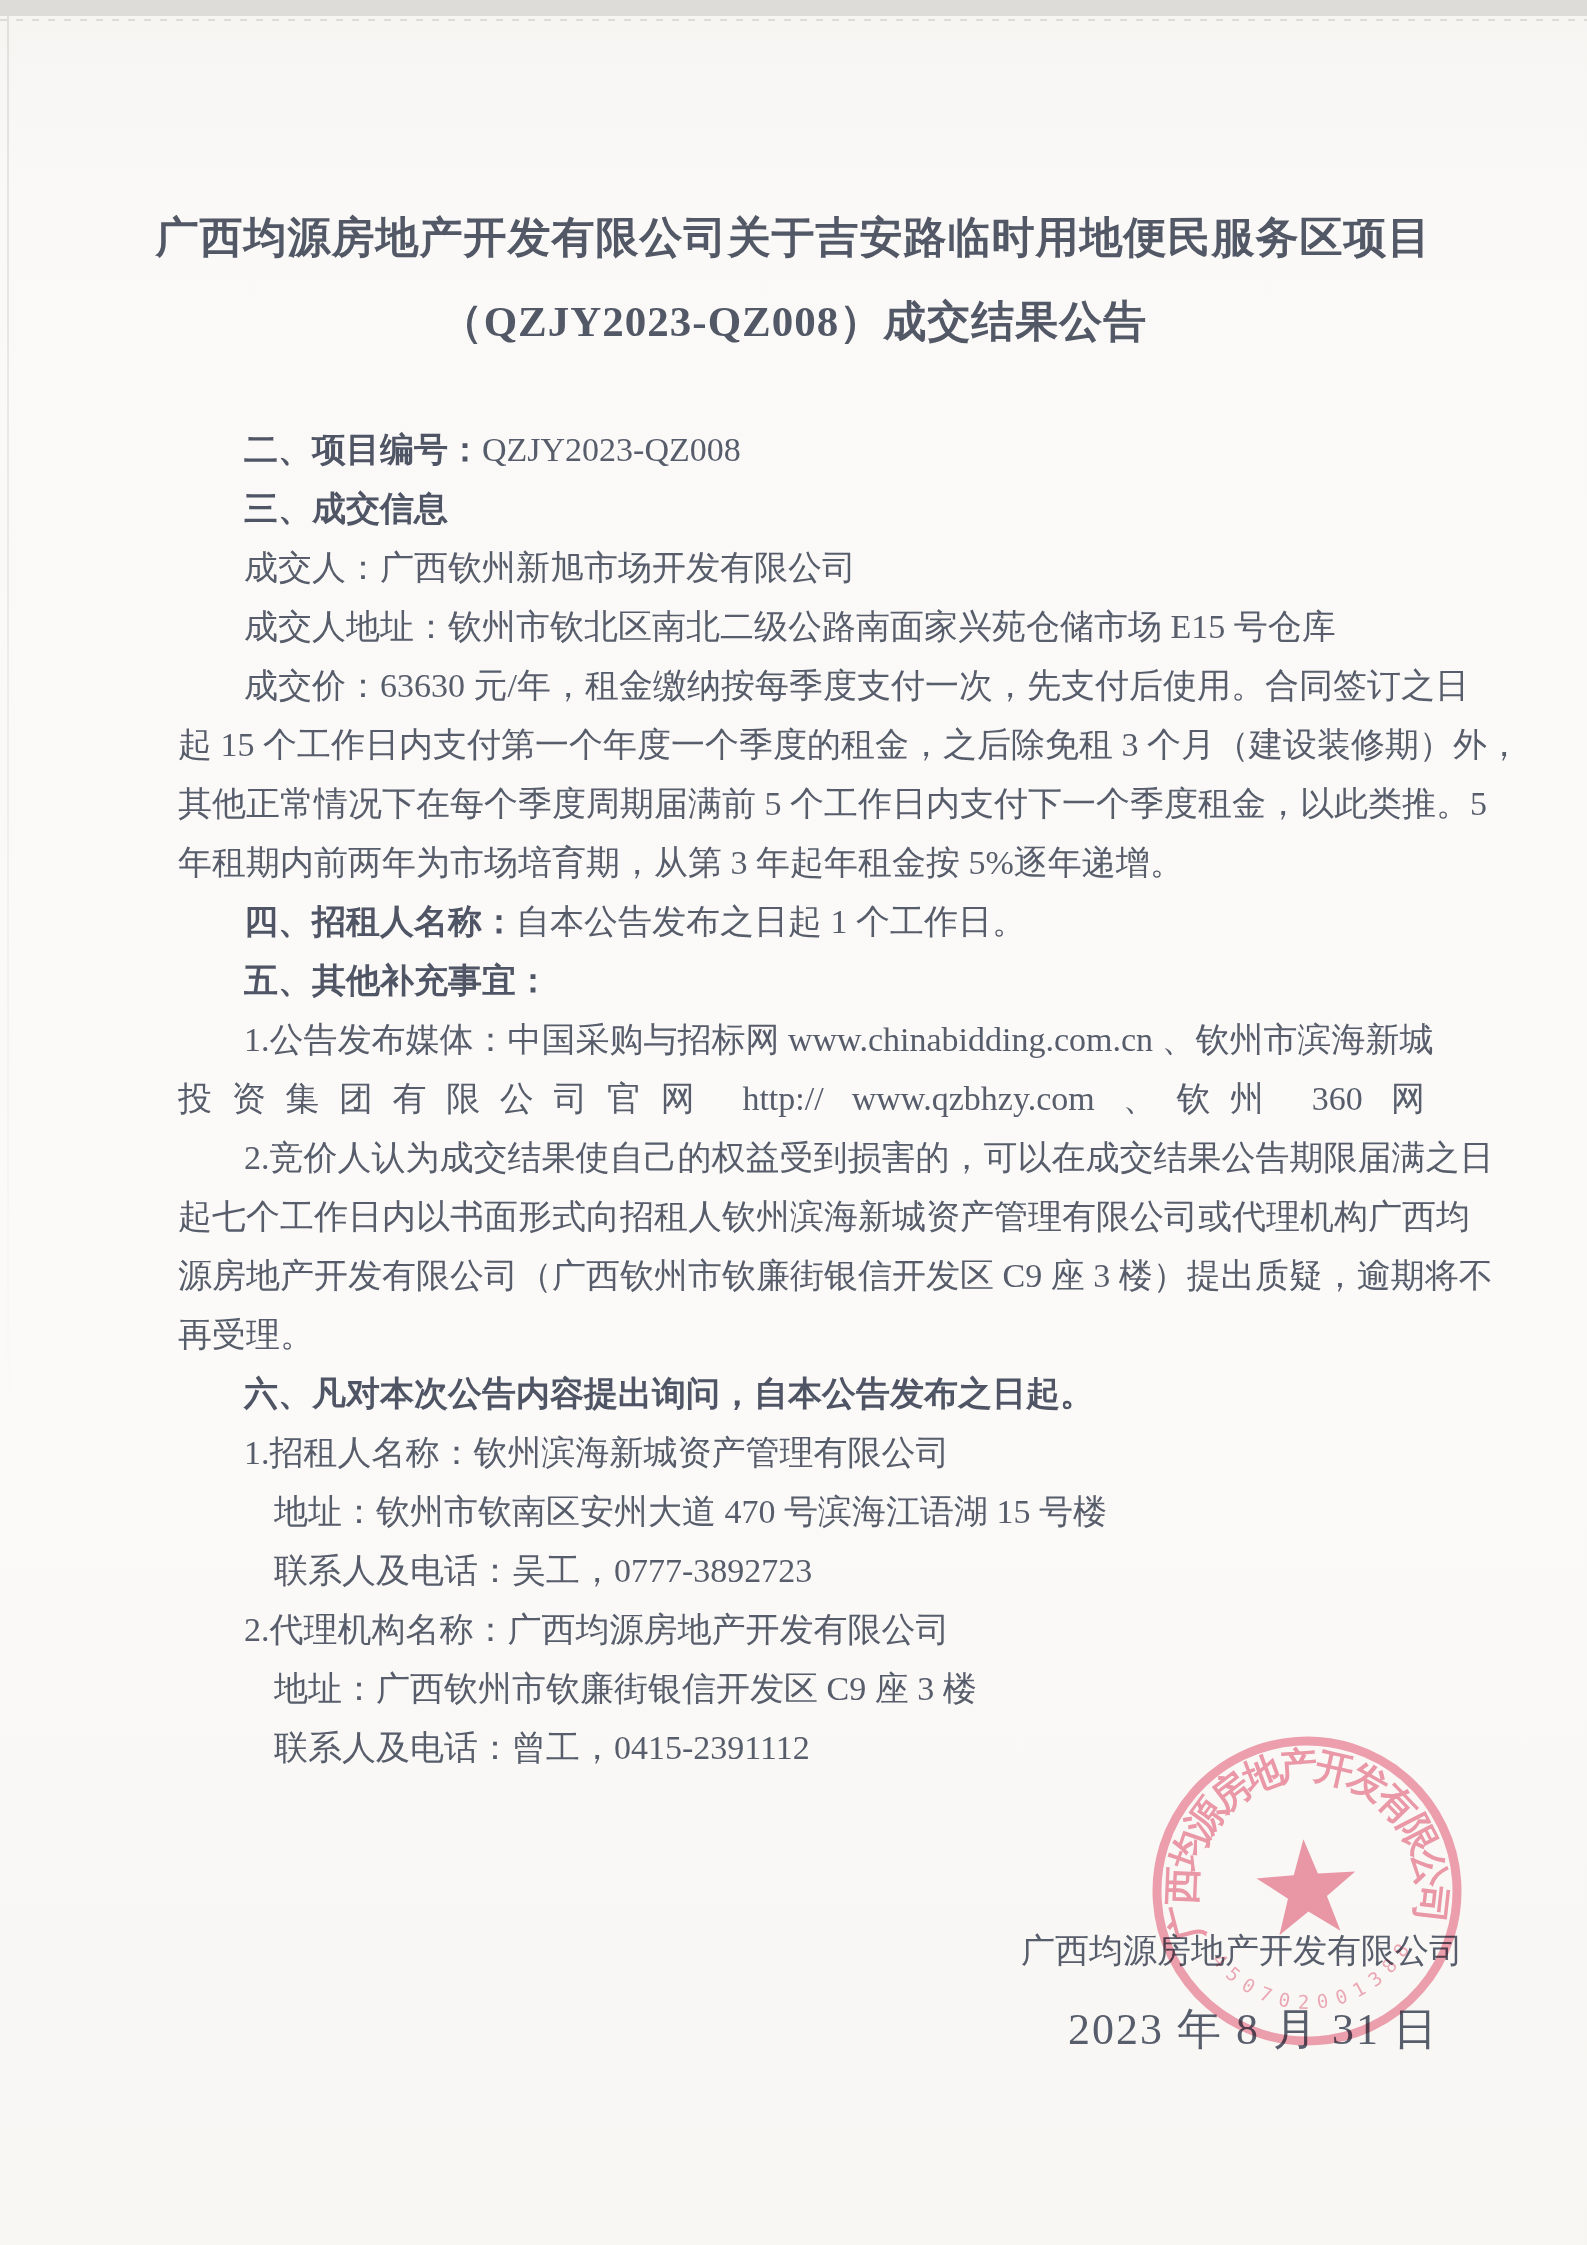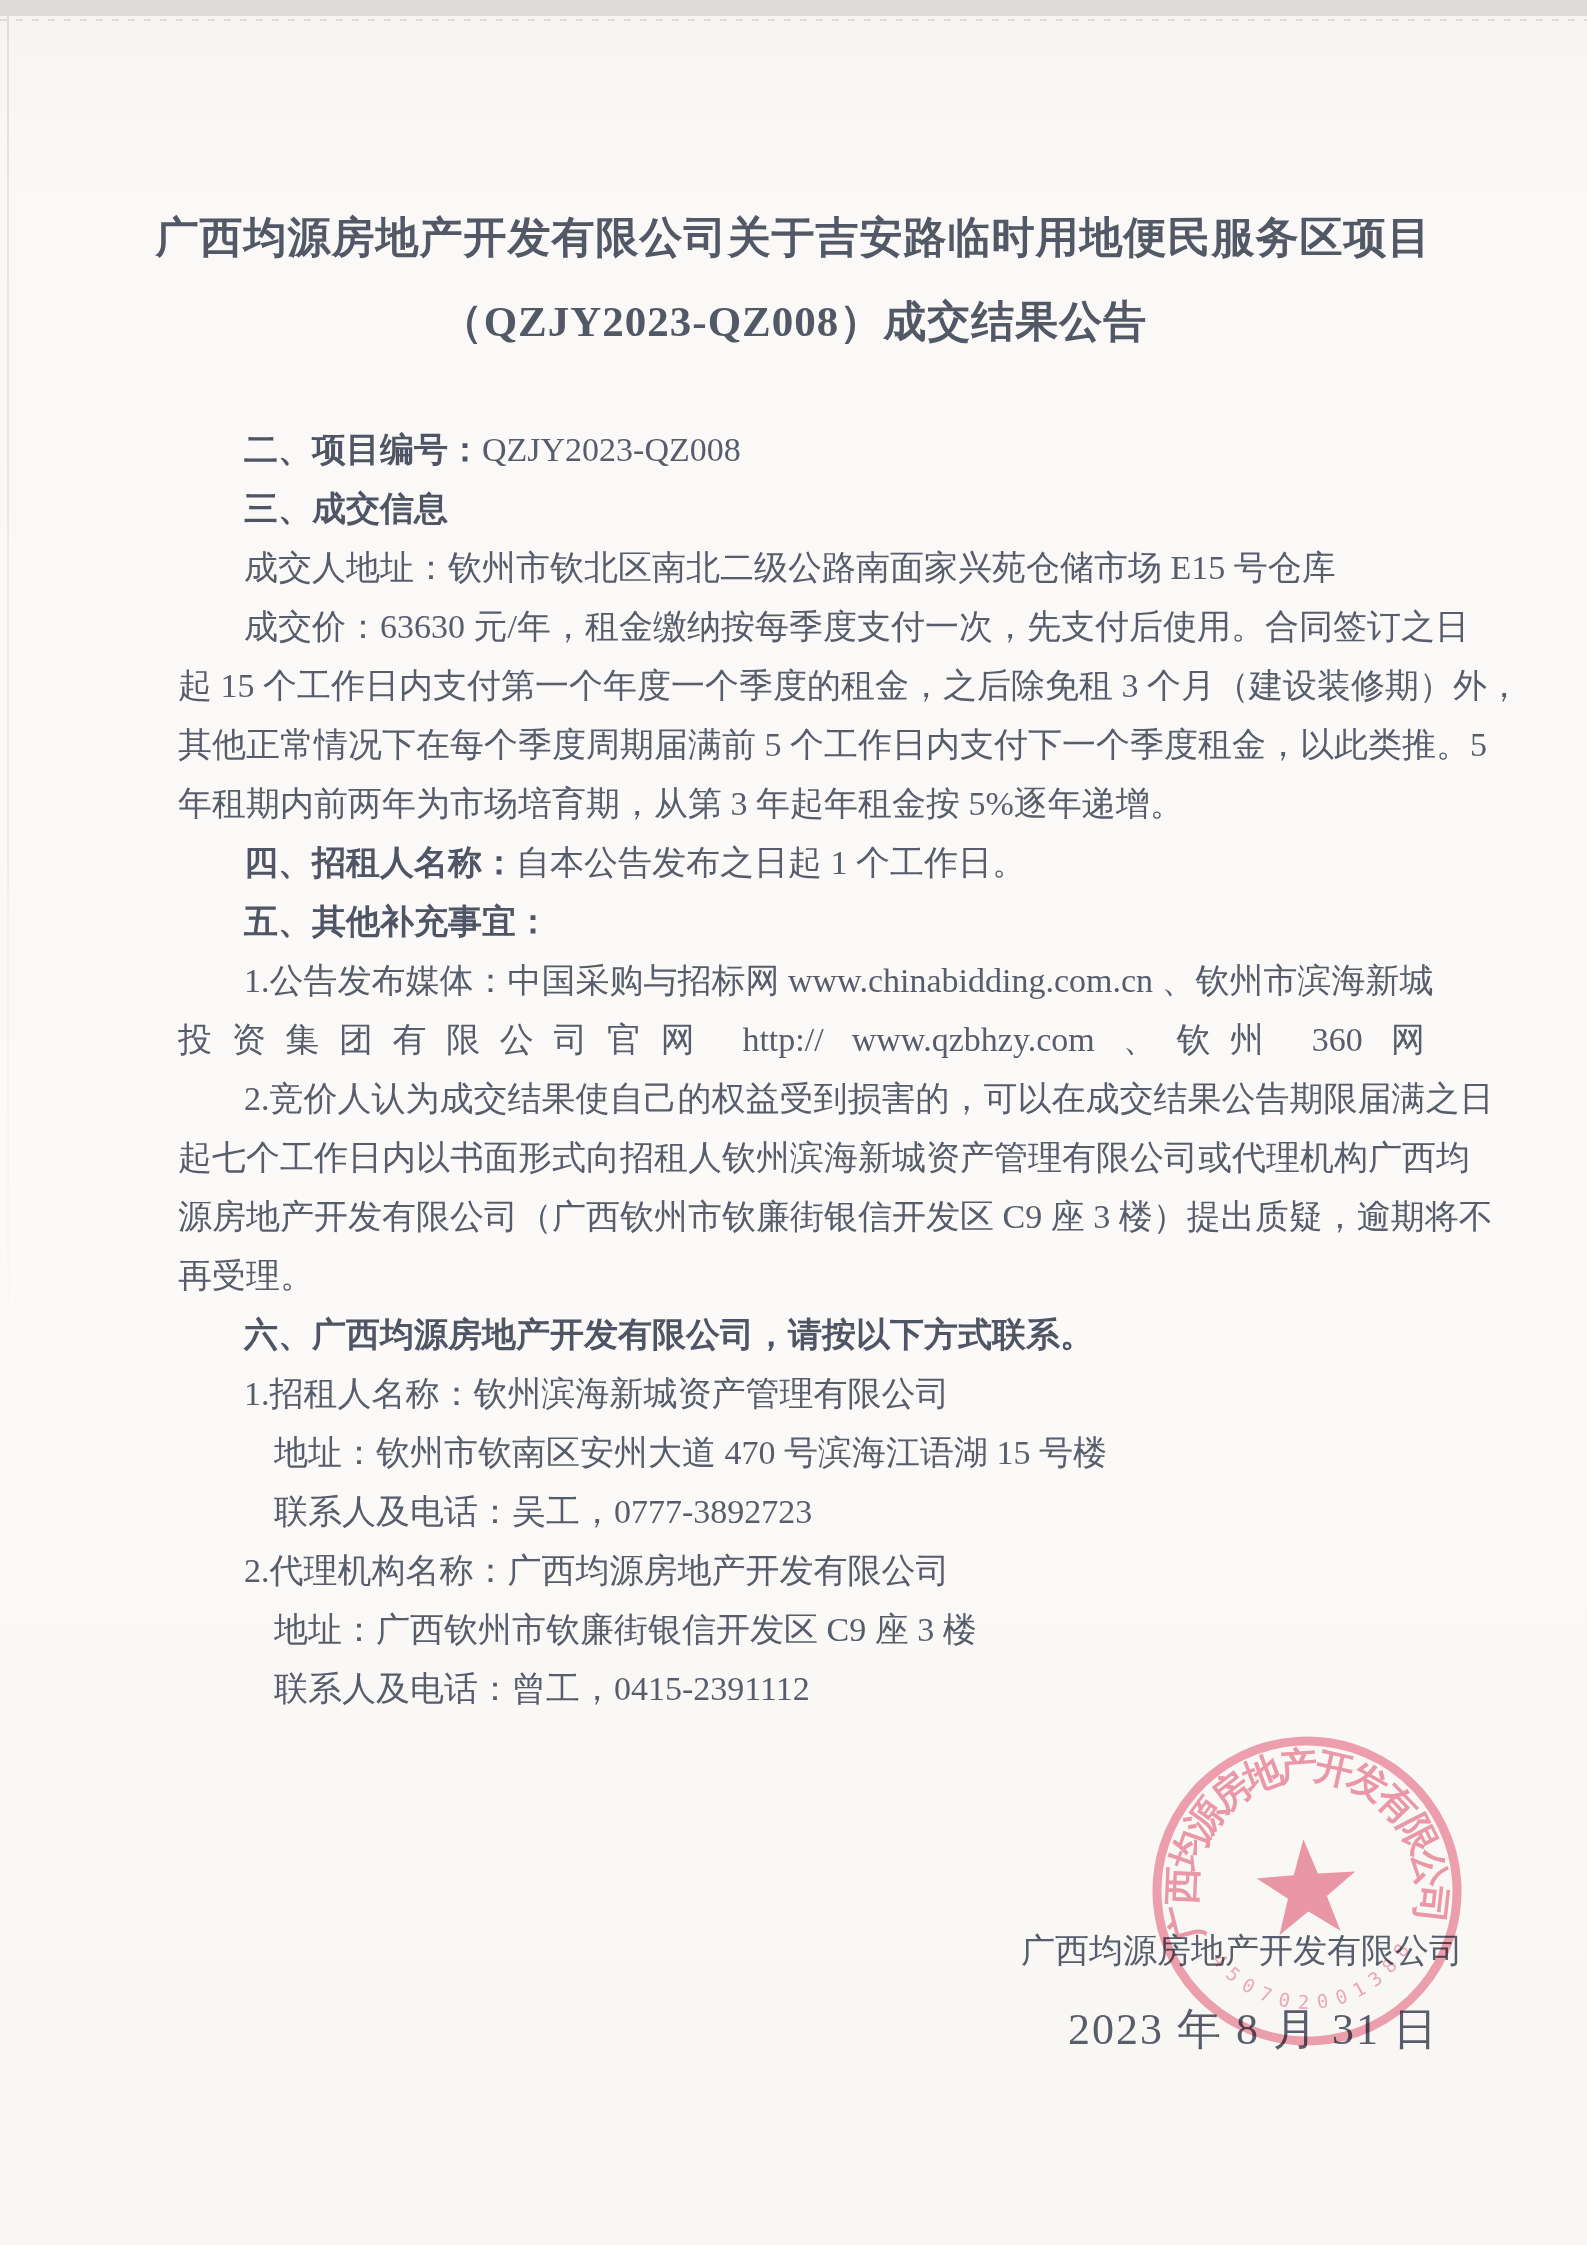--- a/index.html
+++ b/index.html
@@ -46,34 +46,35 @@
 <div class="page">
   <div class="scan-edge-top"></div>
   <div class="scan-edge-left"></div>
 
   <div class="title title1">广西均源房地产开发有限公司关于吉安路临时用地便民服务区项目</div>
   <div class="title title2">（QZJY2023-QZ008）成交结果公告</div>
 
   <div class="doc-body">
     <div class="ln ind2"><span class="b">二、项目编号：</span><span>QZJY2023-QZ008</span></div>
     <div class="ln ind2"><span class="b">三、成交信息</span><span></span></div>
+    <div class="ln ind2"><span class="b"></span><span>成交人：广西钦州新旭市场开发有限公司</span></div>
     <div class="ln ind2"><span class="b"></span><span>成交人地址：钦州市钦北区南北二级公路南面家兴苑仓储市场 E15 号仓库</span></div>
     <div class="ln ind2"><span class="b"></span><span>成交价：63630 元/年，租金缴纳按每季度支付一次，先支付后使用。合同签订之日</span></div>
     <div class="ln"><span class="b"></span><span>起 15 个工作日内支付第一个年度一个季度的租金，之后除免租 3 个月（建设装修期）外，</span></div>
     <div class="ln"><span class="b"></span><span>其他正常情况下在每个季度周期届满前 5 个工作日内支付下一个季度租金，以此类推。5</span></div>
     <div class="ln"><span class="b"></span><span>年租期内前两年为市场培育期，从第 3 年起年租金按 5%逐年递增。</span></div>
     <div class="ln ind2"><span class="b">四、招租人名称：</span><span>自本公告发布之日起 1 个工作日。</span></div>
     <div class="ln ind2"><span class="b">五、其他补充事宜：</span><span></span></div>
     <div class="ln ind2"><span class="b"></span><span>1.公告发布媒体：中国采购与招标网 www.chinabidding.com.cn 、钦州市滨海新城</span></div>
     <div class="ln jus"><span class="b"></span><span>投资集团有限公司官网 http:// www.qzbhzy.com 、钦州 360 网</span></div>
     <div class="ln ind2"><span class="b"></span><span>2.竞价人认为成交结果使自己的权益受到损害的，可以在成交结果公告期限届满之日</span></div>
     <div class="ln"><span class="b"></span><span>起七个工作日内以书面形式向招租人钦州滨海新城资产管理有限公司或代理机构广西均</span></div>
     <div class="ln"><span class="b"></span><span>源房地产开发有限公司（广西钦州市钦廉街银信开发区 C9 座 3 楼）提出质疑，逾期将不</span></div>
     <div class="ln"><span class="b"></span><span>再受理。</span></div>
-    <div class="ln ind2"><span class="b">六、广西均源房地产开发有限公司，请按以下方式联系。</span><span></span></div>
+    <div class="ln ind2"><span class="b">六、凡对本次公告内容提出询问，自本公告发布之日起。</span><span></span></div>
     <div class="ln ind2"><span class="b"></span><span>1.招租人名称：钦州滨海新城资产管理有限公司</span></div>
     <div class="ln ind3"><span class="b"></span><span>地址：钦州市钦南区安州大道 470 号滨海江语湖 15 号楼</span></div>
     <div class="ln ind3"><span class="b"></span><span>联系人及电话：吴工，0777-3892723</span></div>
     <div class="ln ind2"><span class="b"></span><span>2.代理机构名称：广西均源房地产开发有限公司</span></div>
     <div class="ln ind3"><span class="b"></span><span>地址：广西钦州市钦廉街银信开发区 C9 座 3 楼</span></div>
     <div class="ln ind3"><span class="b"></span><span>联系人及电话：曾工，0415-2391112</span></div>
   </div>
 
   <div class="sig-company">广西均源房地产开发有限公司</div>
   <div class="sig-date">2023 年 8 月 31 日</div>

